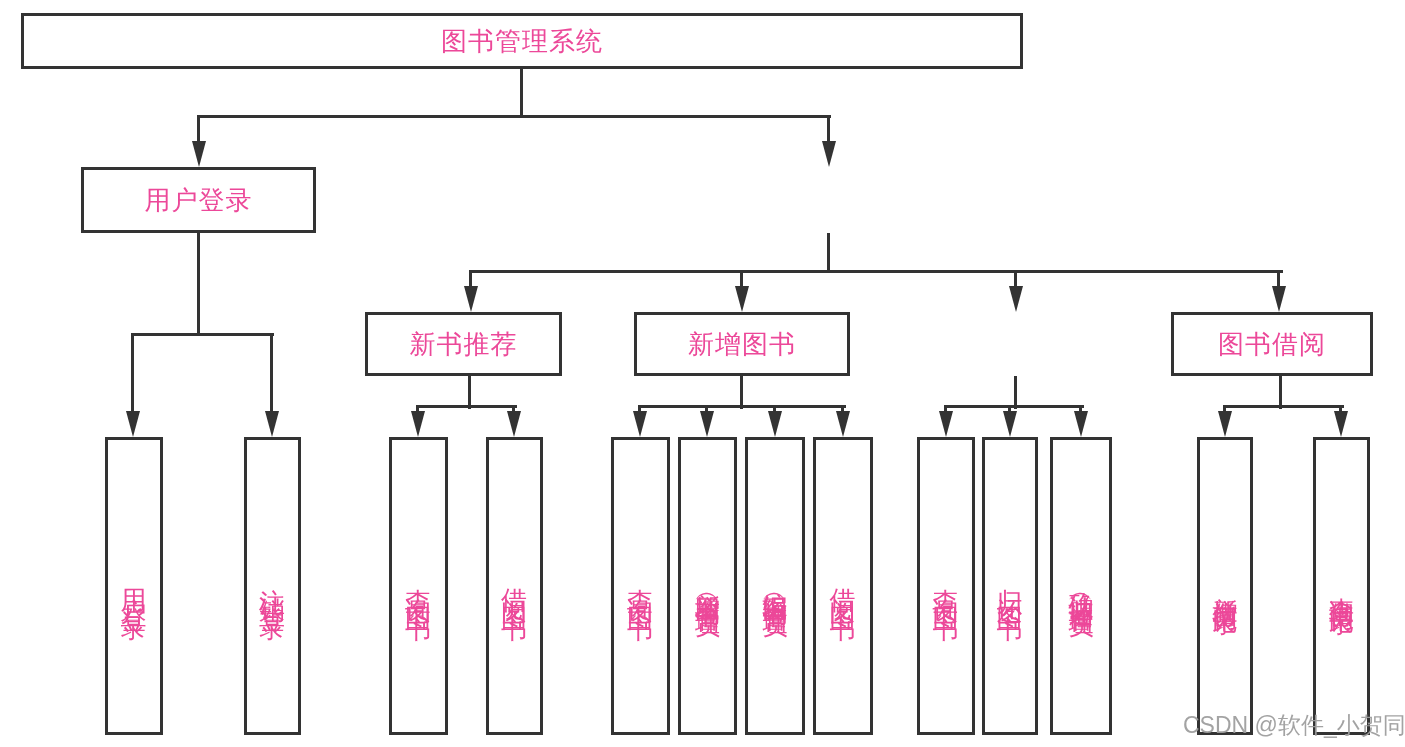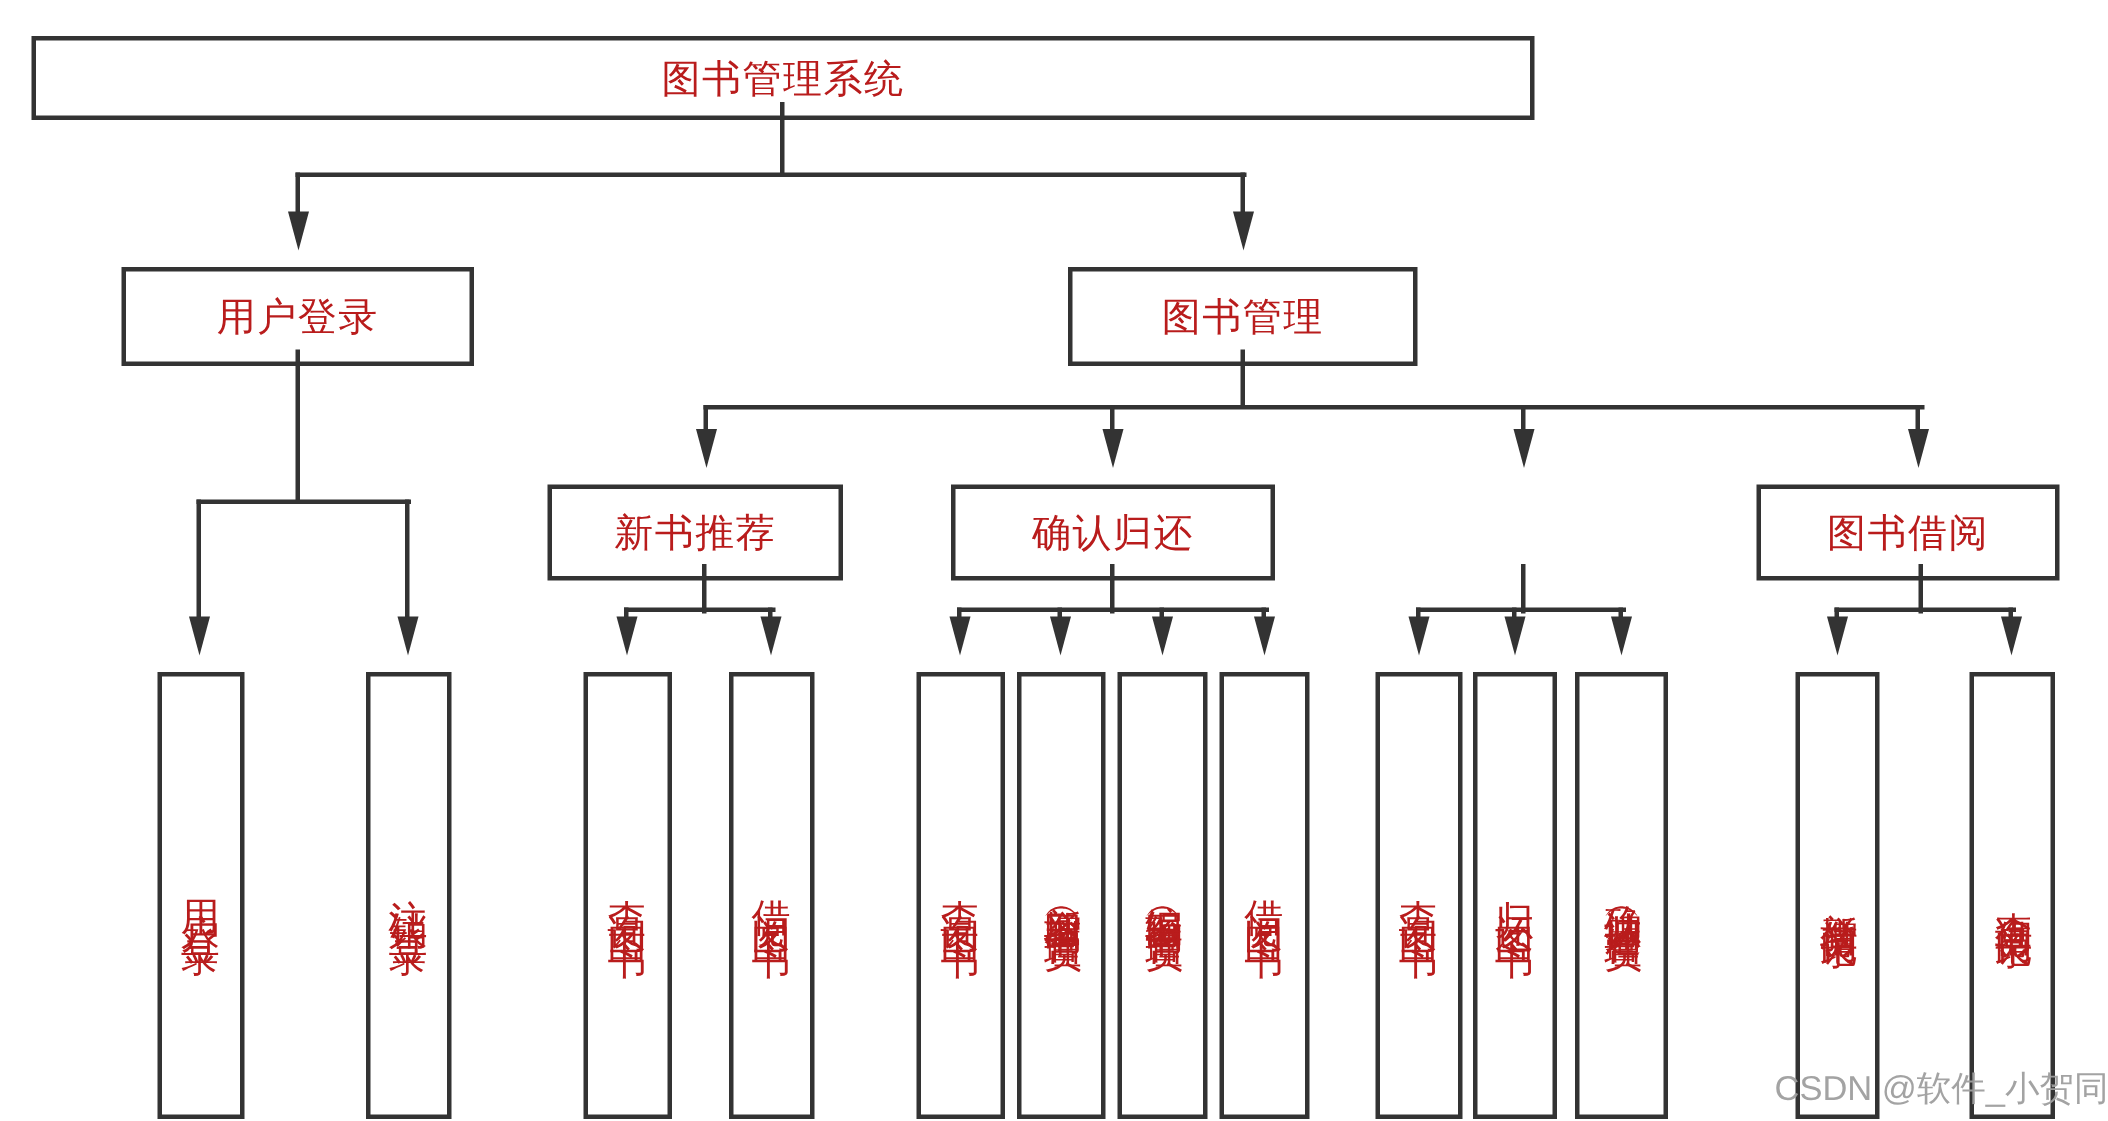--- a/index.html
+++ b/index.html
@@ -3,21 +3,21 @@
 <meta charset="utf-8">
 <style>
   html,body{margin:0;padding:0;background:#fff;}
   #canvas{
     position:relative;width:1405px;height:747px;background:#fff;overflow:hidden;
     font-family:"Liberation Sans","DejaVu Sans",sans-serif;
   }
   .box{
     position:absolute;background:#fff;border:3px solid #333;box-sizing:border-box;
     display:flex;align-items:center;justify-content:center;
-    color:#b91c1c;font-size:26px;letter-spacing:1px;white-space:nowrap;margin-top:11px;
+    color:#ec4899;font-size:26px;letter-spacing:1px;white-space:nowrap;
   }
   .leaf{
     writing-mode:vertical-lr;text-orientation:mixed;
     font-size:26px;letter-spacing:9px;line-height:1;white-space:normal;
   }
   .leaf.long{letter-spacing:3px;font-size:25px;}
   .vline,.hline{position:absolute;background:#333;}
   .vline{width:3px;}
   .hline{height:3px;}
   .arrow{
@@ -38,42 +38,41 @@
   <div class="box" style="left:21px;top:13px;width:1002px;height:56px">图书管理系统</div>
 
   <div class="vline" style="left:520px;top:68px;height:49px"></div>
   <div class="hline" style="left:197px;top:115px;width:634px"></div>
   <div class="vline" style="left:197px;top:115px;height:35px"></div>
   <div class="arrow" style="left:192px;top:141px"></div>
   <div class="vline" style="left:827px;top:115px;height:35px"></div>
   <div class="arrow" style="left:822px;top:141px"></div>
 
   <div class="box" style="left:81px;top:167px;width:235px;height:66px">用户登录</div>
-  <div class="box" style="left:712px;top:167px;width:233px;height:66px">图书管理</div>
 
   <div class="vline" style="left:197px;top:233px;height:103px"></div>
   <div class="hline" style="left:131px;top:333px;width:143px"></div>
   <div class="vline" style="left:131px;top:333px;height:84px"></div>
   <div class="arrow" style="left:126px;top:411px"></div>
   <div class="vline" style="left:270px;top:333px;height:84px"></div>
   <div class="arrow" style="left:265px;top:411px"></div>
 
   <div class="vline" style="left:827px;top:233px;height:39px"></div>
   <div class="hline" style="left:469px;top:270px;width:814px"></div>
   <div class="vline" style="left:469px;top:270px;height:22px"></div>
   <div class="arrow" style="left:464px;top:286px"></div>
   <div class="vline" style="left:740px;top:270px;height:22px"></div>
   <div class="arrow" style="left:735px;top:286px"></div>
   <div class="vline" style="left:1014px;top:270px;height:22px"></div>
   <div class="arrow" style="left:1009px;top:286px"></div>
   <div class="vline" style="left:1277px;top:270px;height:22px"></div>
   <div class="arrow" style="left:1272px;top:286px"></div>
 
   <div class="box" style="left:365px;top:312px;width:197px;height:64px">新书推荐</div>
-  <div class="box" style="left:634px;top:312px;width:216px;height:64px">确认归还</div>
+  <div class="box" style="left:634px;top:312px;width:216px;height:64px">新增图书</div>
   <div class="box" style="left:1171px;top:312px;width:202px;height:64px">图书借阅</div>
 
   <div class="vline" style="left:468px;top:376px;height:33px"></div>
   <div class="hline" style="left:416px;top:405px;width:101px"></div>
   <div class="vline" style="left:416px;top:405px;height:12px"></div>
   <div class="arrow" style="left:411px;top:411px"></div>
   <div class="vline" style="left:512px;top:405px;height:12px"></div>
   <div class="arrow" style="left:507px;top:411px"></div>
 
   <div class="vline" style="left:740px;top:376px;height:33px"></div>

